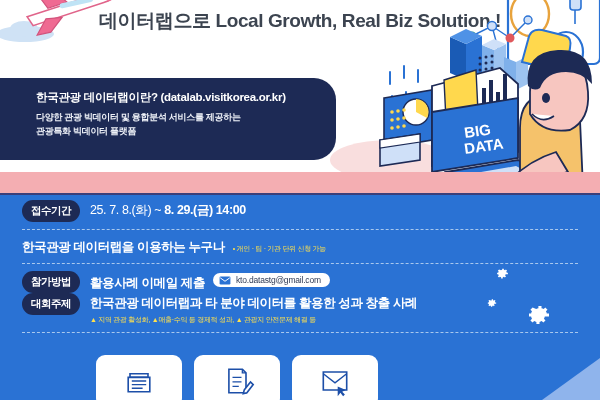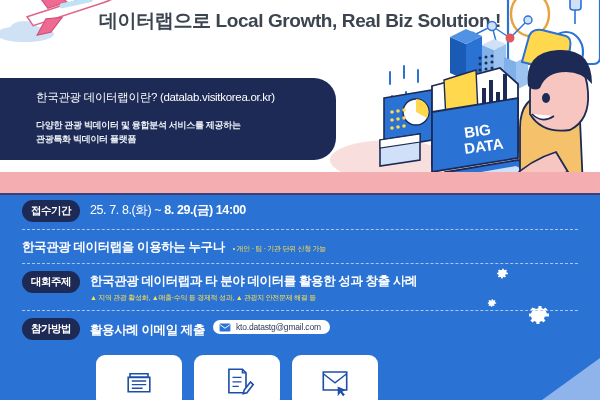--- a/index.html
+++ b/index.html
@@ -27,21 +27,21 @@
     font-size:19px; font-weight:bold; color:#3c4450; letter-spacing:-0.4px;
     white-space:nowrap;
   }
 
   
   .callout {
     position:absolute; left:-24px; top:78px; width:360px; height:82px;
     background:#1d2a55; border-radius:0 22px 22px 0;
     padding:12px 16px 0 60px; color:#ffffff;
   }
-  .callout-title { font-size:11.5px; font-weight:normal; letter-spacing:-0.3px; margin-bottom:14px; white-space:nowrap; }
+  .callout-title { font-size:11.5px; font-weight:bold; letter-spacing:-0.3px; margin-bottom:6px; white-space:nowrap; }
   .callout-sub { font-size:9px; line-height:1.55; color:#eef1f8; letter-spacing:-0.3px;font-weight:bold; }
 
   
   .pink-band { position:absolute; left:0; top:172px; width:600px; height:23px; background:#f4aeb2; }
   .navy-line { position:absolute; left:0; top:193px; width:600px; height:3px; background:#3b3f7a; }
 
   
   .blue-body { position:absolute; left:0; top:195px; width:600px; height:205px; background:#2a72d4; overflow:hidden; }
 
   .gear { position:absolute; color:#ffffff; }
@@ -236,43 +236,43 @@
         <div class="row-line">
           <div class="row-content">
             <div class="txt"><span class="bold">한국관광 데이터랩을 이용하는 누구나</span><span class="note-inline">• 개인 · 팀 · 기관 단위 신청 가능</span></div>
           </div>
         </div>
         <div class="divider"></div>
       </div>
 
       <div class="row">
         <div class="row-line">
-          <div class="pill">대회주제</div>
-          <div class="row-content">
-            <div class="txt"><span class="bold">한국관광 데이터랩과 타 분야 데이터를 활용한 성과 창출 사례</span></div>
-            <div class="subnote">▲ 지역 관광 활성화, ▲매출·수익 등 경제적 성과, ▲ 관광지 안전문제 해결 등</div>
-          </div>
-        </div>
-        <div class="divider"></div>
-      </div>
-
-      <div class="row">
-        <div class="row-line">
           <div class="pill">참가방법</div>
           <div class="row-content">
             <div class="txt"><span class="bold">활용사례 이메일 제출</span><span class="email-chip">
                   <svg class="env" viewBox="0 0 16 12">
                     <rect x="0.8" y="0.8" width="14.4" height="10.4" rx="1.6" fill="#2a72d4"></rect>
                     <path d="M1.6 2.4 L8 7 L14.4 2.4" fill="none" stroke="#ffffff" stroke-width="1.3"></path>
                   </svg>
                   <span>kto.datastg@gmail.com</span>
                 </span></div>
           </div>
         </div>
       </div>
+
+      <div class="row">
+        <div class="row-line">
+          <div class="pill">대회주제</div>
+          <div class="row-content">
+            <div class="txt"><span class="bold">한국관광 데이터랩과 타 분야 데이터를 활용한 성과 창출 사례</span></div>
+            <div class="subnote">▲ 지역 관광 활성화, ▲매출·수익 등 경제적 성과, ▲ 관광지 안전문제 해결 등</div>
+          </div>
+        </div>
+        <div class="divider"></div>
+      </div>
     </div>
 
     <div class="cards">
       <div class="card">
         <svg width="36" height="36" viewBox="0 0 40 40">
           <path d="M10 12 L30 12 L30 16 L10 16 Z" fill="none" stroke="#1d4fa8" stroke-width="1.8"></path>
           <path d="M8 16 L32 16 L32 32 L8 32 Z" fill="#ffffff" stroke="#1d4fa8" stroke-width="1.8"></path>
           <path d="M12 20 L28 20 M12 24 L28 24 M12 28 L24 28" stroke="#1d4fa8" stroke-width="1.5"></path>
         </svg>
       </div>

